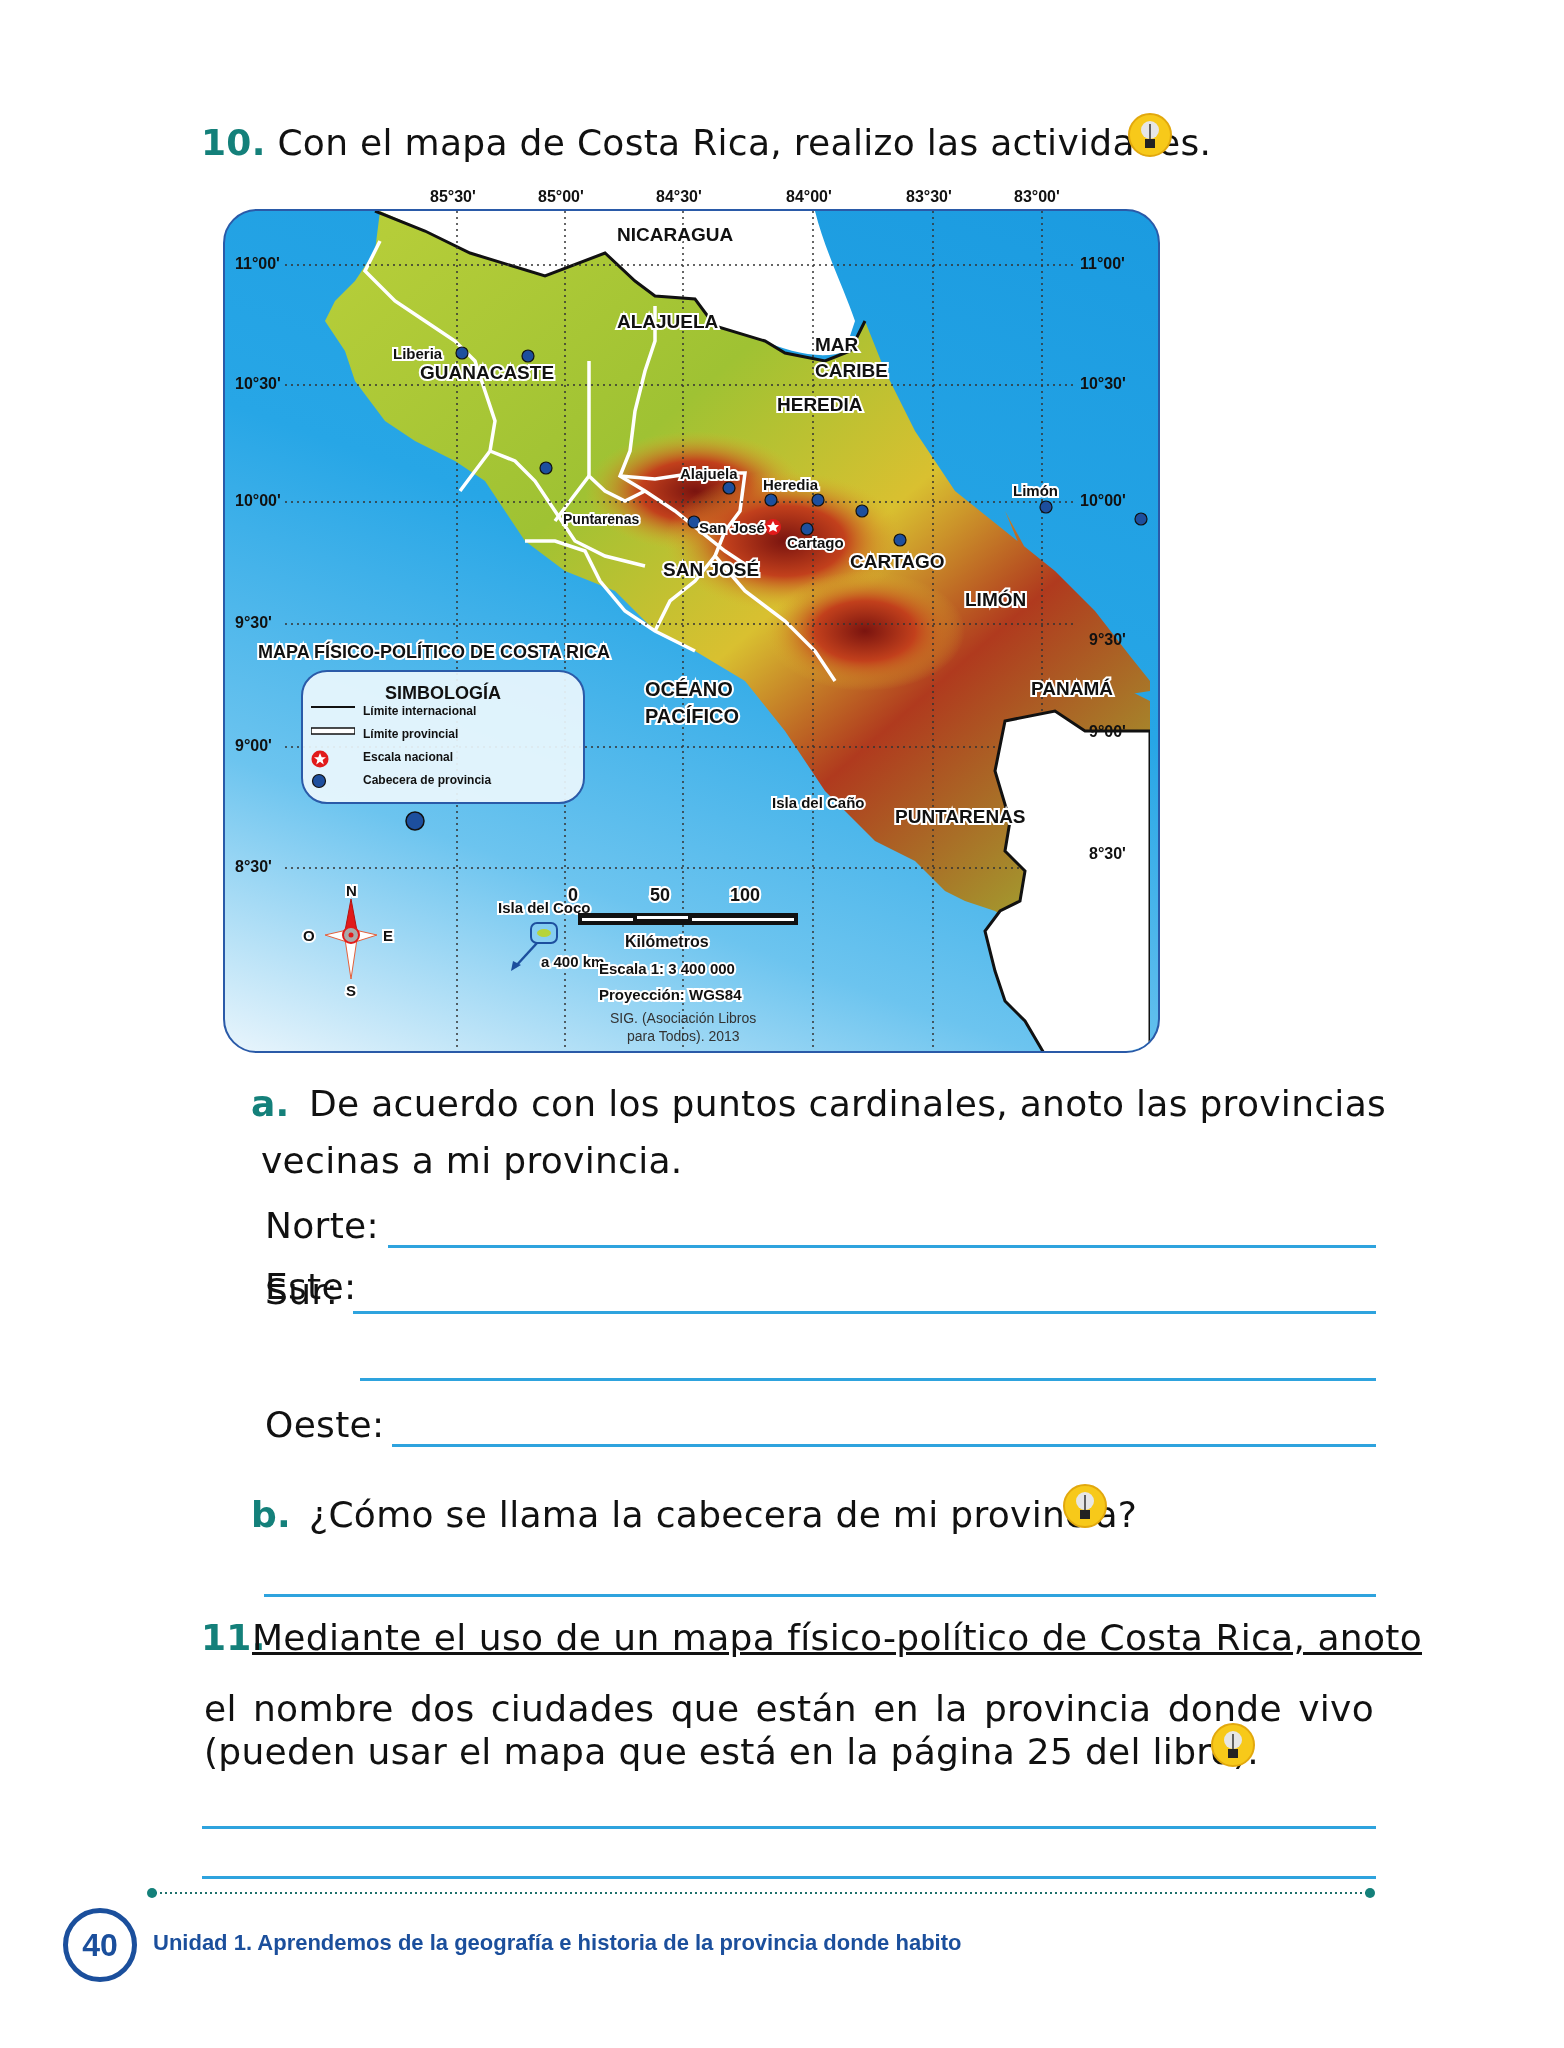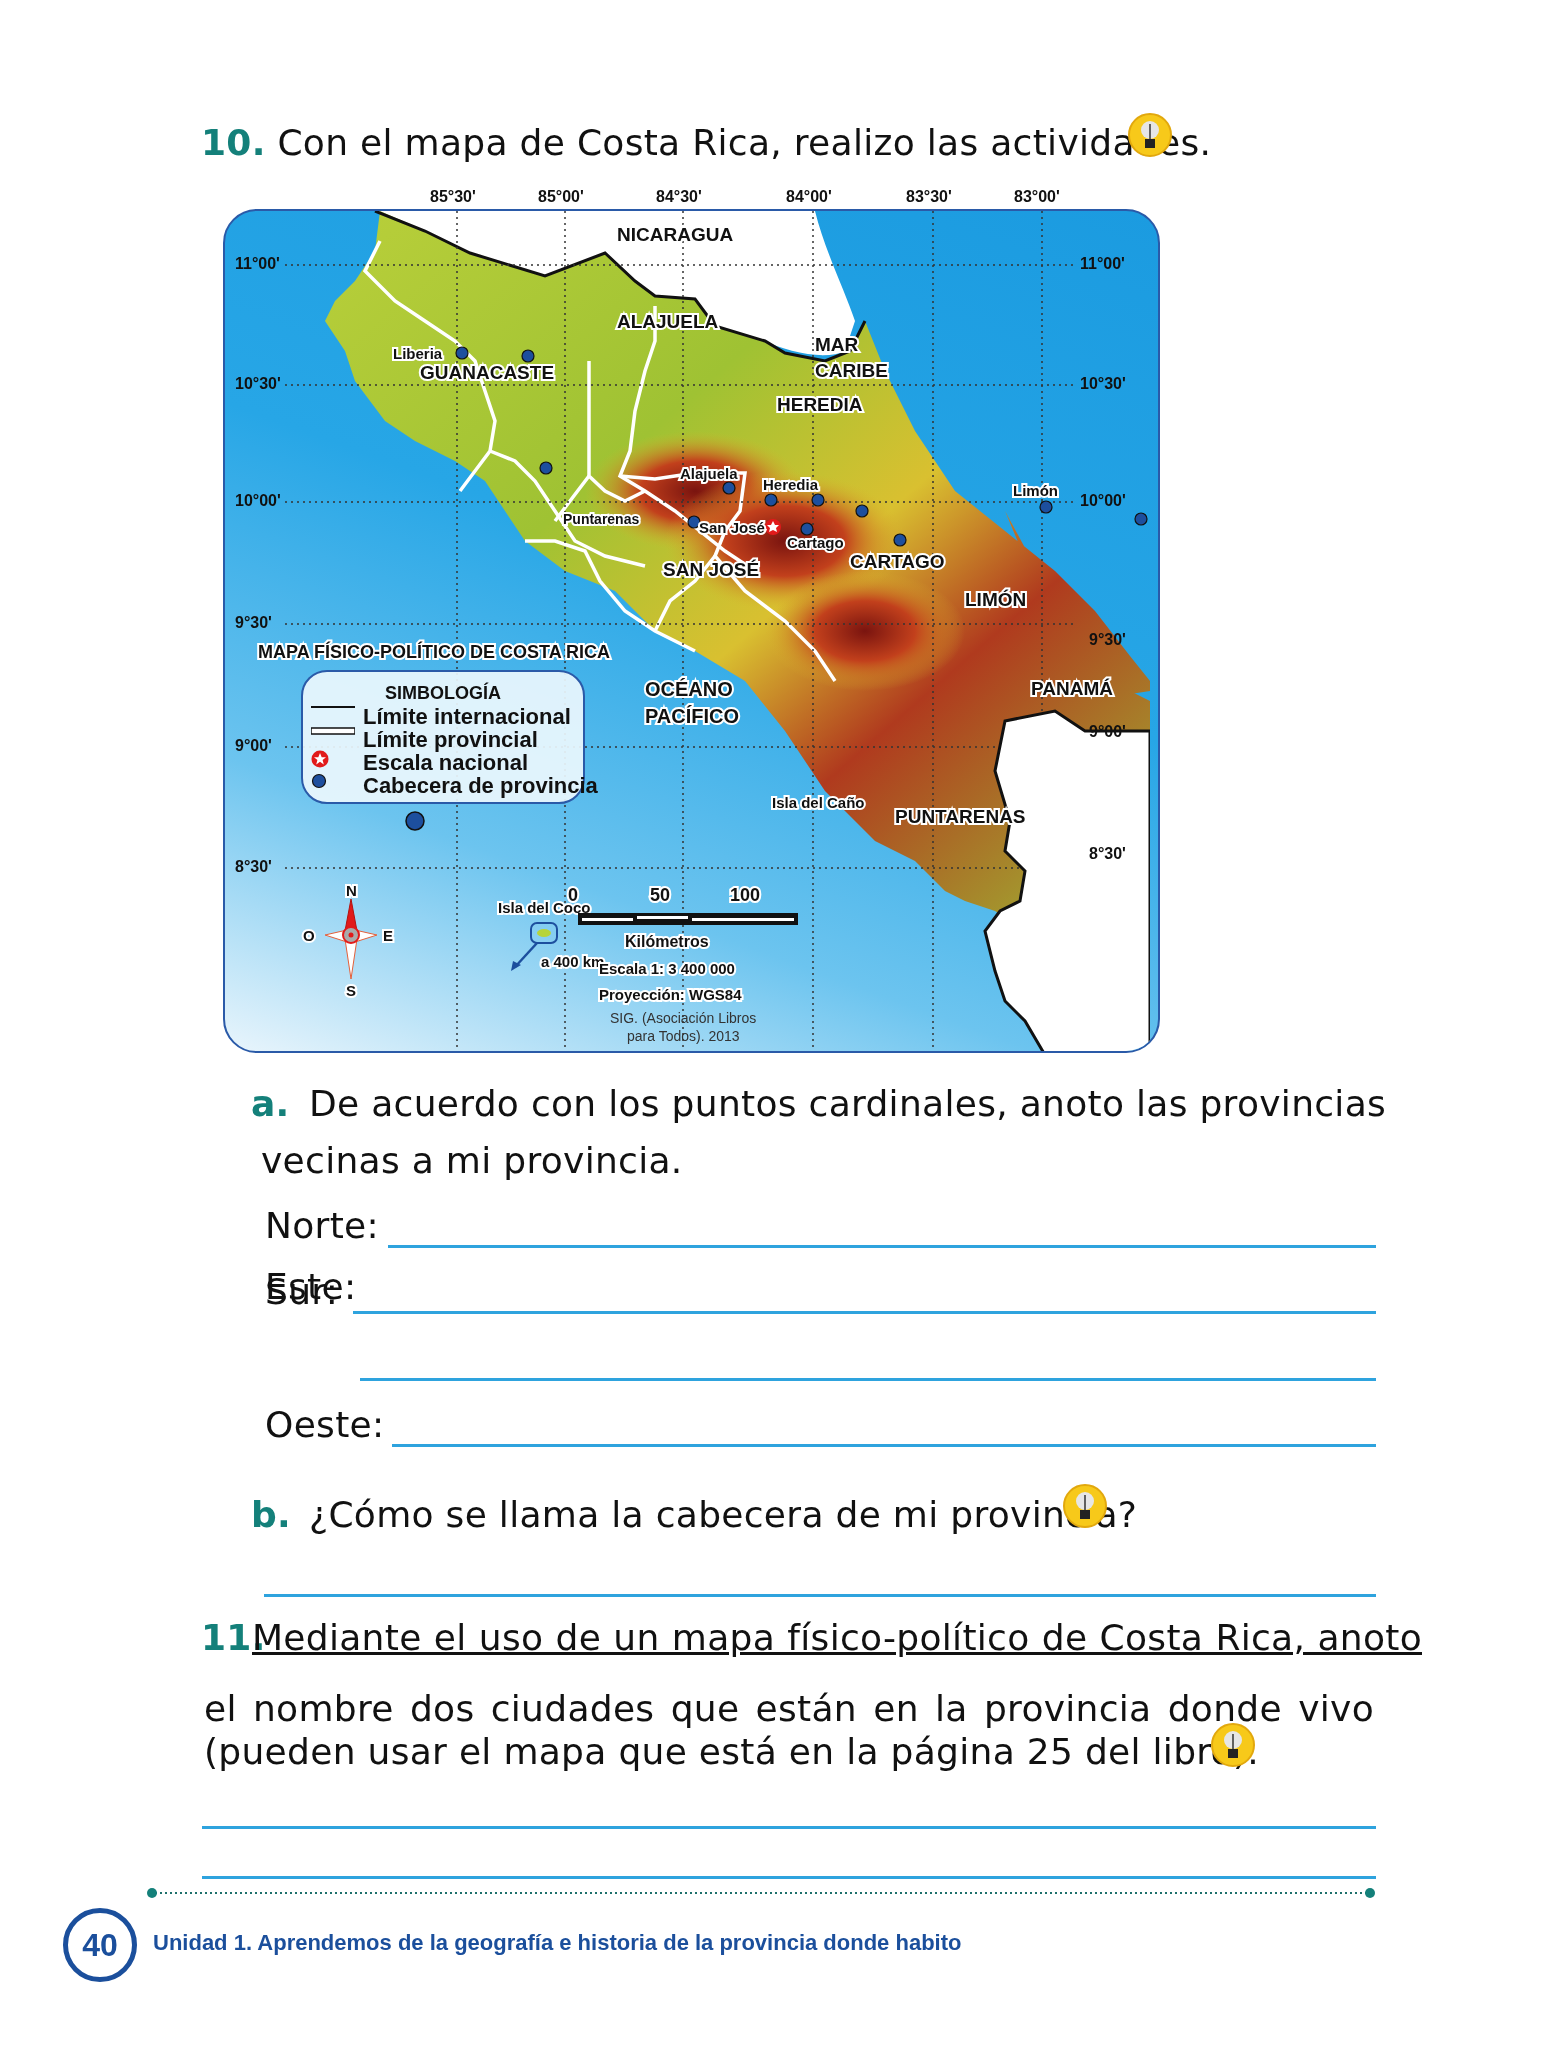--- a/index.html
+++ b/index.html
@@ -13,21 +13,21 @@
   .bulb { position: absolute; width: 46px; height: 46px; }
   .answer-line { position: absolute; height: 3px; background: #2ea3de; }
   
   #map { position: absolute; left: 223px; top: 209px; width: 937px; height: 844px; border: 2px solid #2a5aa8; border-radius: 34px; overflow: hidden;
          background: linear-gradient(200deg, #1b9be0 0%, #27a6e6 45%, #6cc4ef 75%, #e9f5fc 100%); box-sizing: border-box; }
   #map svg { position: absolute; left: 0; top: 0; }
   .coord { position: absolute; font-family: "Liberation Sans", sans-serif; font-size: 16px; font-weight: bold; color: #111; white-space: nowrap; }
   .lbl { font-family: "Liberation Sans", sans-serif; font-weight: bold; fill: #111; stroke: #fff; stroke-width: 4px; paint-order: stroke; }
   .legend { position: absolute; left: 76px; top: 459px; width: 284px; height: 134px; background: rgba(235,247,253,0.92); border: 2px solid #2a5aa8; border-radius: 26px; box-sizing: border-box; font-family: "Liberation Sans", sans-serif; }
   .legend-title { position: absolute; top: 11px; left: 0; right: 0; text-align: center; font-weight: bold; font-size: 18px; }
-  .legend-row { position: absolute; left: 8px; font-size: 22px; font-weight: bold; display: flex; align-items: center; white-space: nowrap; }
+  .legend-row { position: absolute; left: 8px; font-size: 12px; font-weight: bold; display: flex; align-items: center; white-space: nowrap; }
   .legend-sym { width: 46px; display: inline-flex; justify-content: center; margin-right: 6px; }
   .footer-text { font-family: "Liberation Sans", sans-serif; font-weight: bold; color: #1b4f9c; font-size: 22px; white-space: nowrap; }
 </style>
 </head>
 <body>
 
 <div class="abs q-title" style="left:153px; top:122px;">
   <span class="num">10.</span>
   <span>Con el mapa de Costa Rica, realizo las actividades.</span>
 </div>

